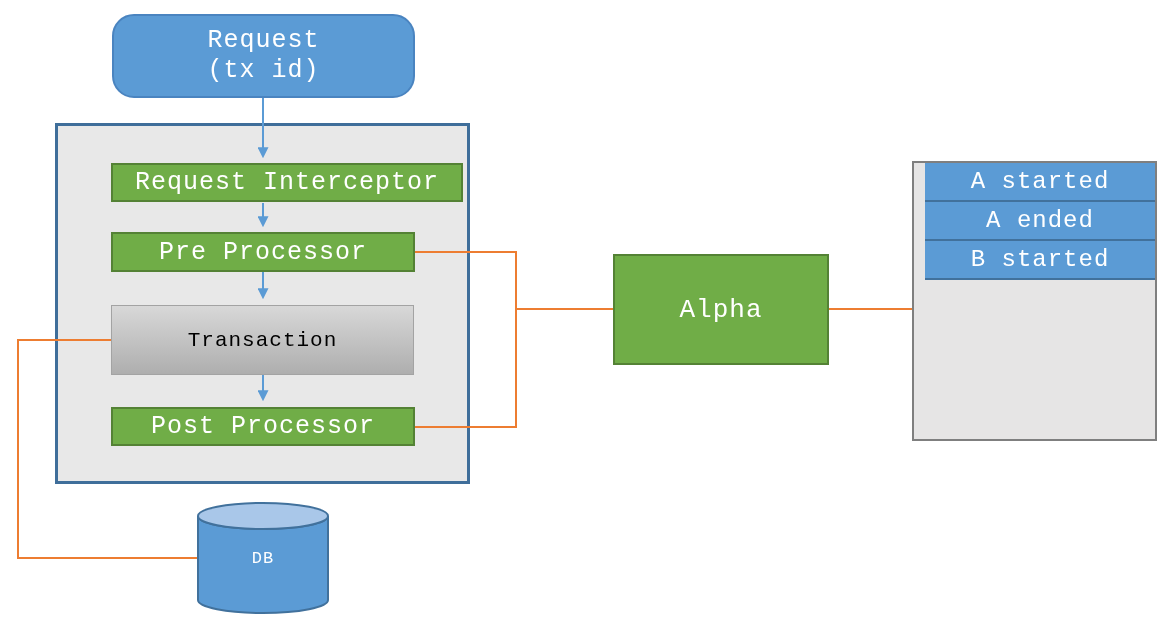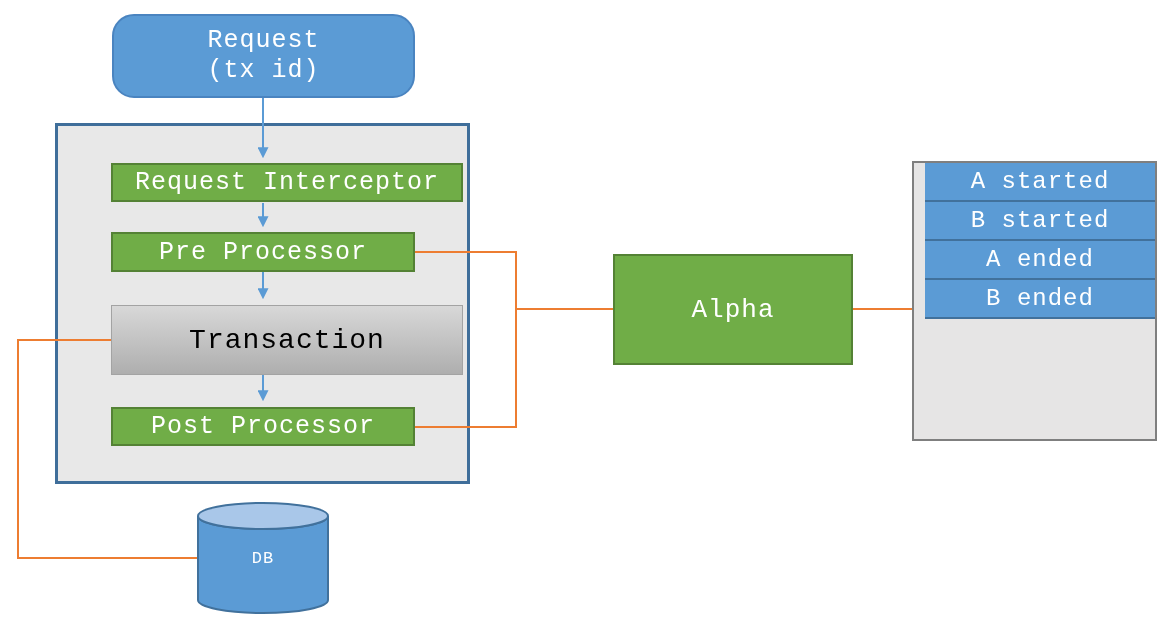--- a/index.html
+++ b/index.html
@@ -27,25 +27,25 @@
     background:#5b9bd5;border:2px solid #4a84c0;border-radius:22px;
     color:#ffffff;font-size:25px;line-height:30px;flex-direction:column;
   }
   .green-box{
     background:#70ad47;border:2px solid #548235;color:#ffffff;font-size:25px;
   }
   .interceptor-box{left:111px;top:163px;width:352px;height:39px;}
   .pre-box{left:111px;top:232px;width:304px;height:40px;}
   .post-box{left:111px;top:407px;width:304px;height:39px;}
   .transaction-box{
-    left:111px;top:305px;width:352px;height:70px;
+    left:111px;top:305px;width:303px;height:70px;
     background:linear-gradient(#d8d8d8,#aeaeae);
-    border:1px solid #a3a3a3;color:#000000;font-size:28px;
+    border:1px solid #a3a3a3;color:#000000;font-size:21px;
   }
-  .alpha-box{left:613px;top:254px;width:240px;height:111px;font-size:26px;}
+  .alpha-box{left:613px;top:254px;width:216px;height:111px;font-size:26px;}
   .event-list{
     position:absolute;left:912px;top:161px;width:245px;height:280px;
     border:2px solid #7f7f7f;background:#e6e5e5;z-index:3;
     display:flex;flex-direction:column;padding-left:11px;
   }
   .event-row{
     height:39px;flex:0 0 39px;background:#5b9bd5;border-bottom:2px solid #41719c;
     color:#ffffff;font-size:24px;letter-spacing:1px;
     display:flex;align-items:center;justify-content:center;
   }
@@ -107,26 +107,23 @@
 
   <div class="node green-box alpha-box">
     <span>Alpha</span>
   </div>
 
   <div class="event-list">
     <div class="event-row">
       <span>A started</span>
     </div>
     <div class="event-row">
-      <span>B started</span>
-    </div>
-    <div class="event-row">
       <span>A ended</span>
     </div>
     <div class="event-row">
-      <span>B ended</span>
+      <span>B started</span>
     </div>
     <div class="event-empty"></div>
   </div>
 
   <div class="db-label">DB</div>
 
 </div>
 
 </body></html>

